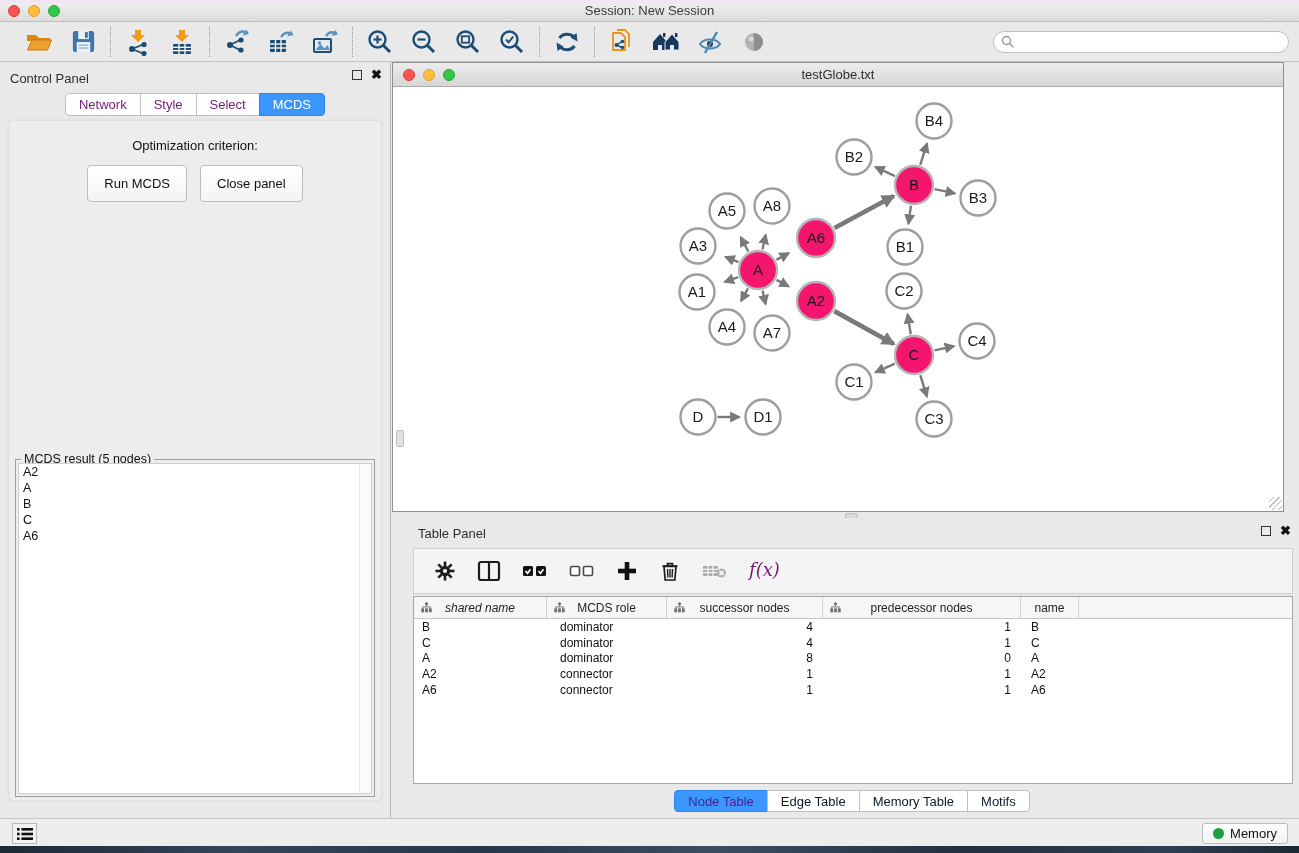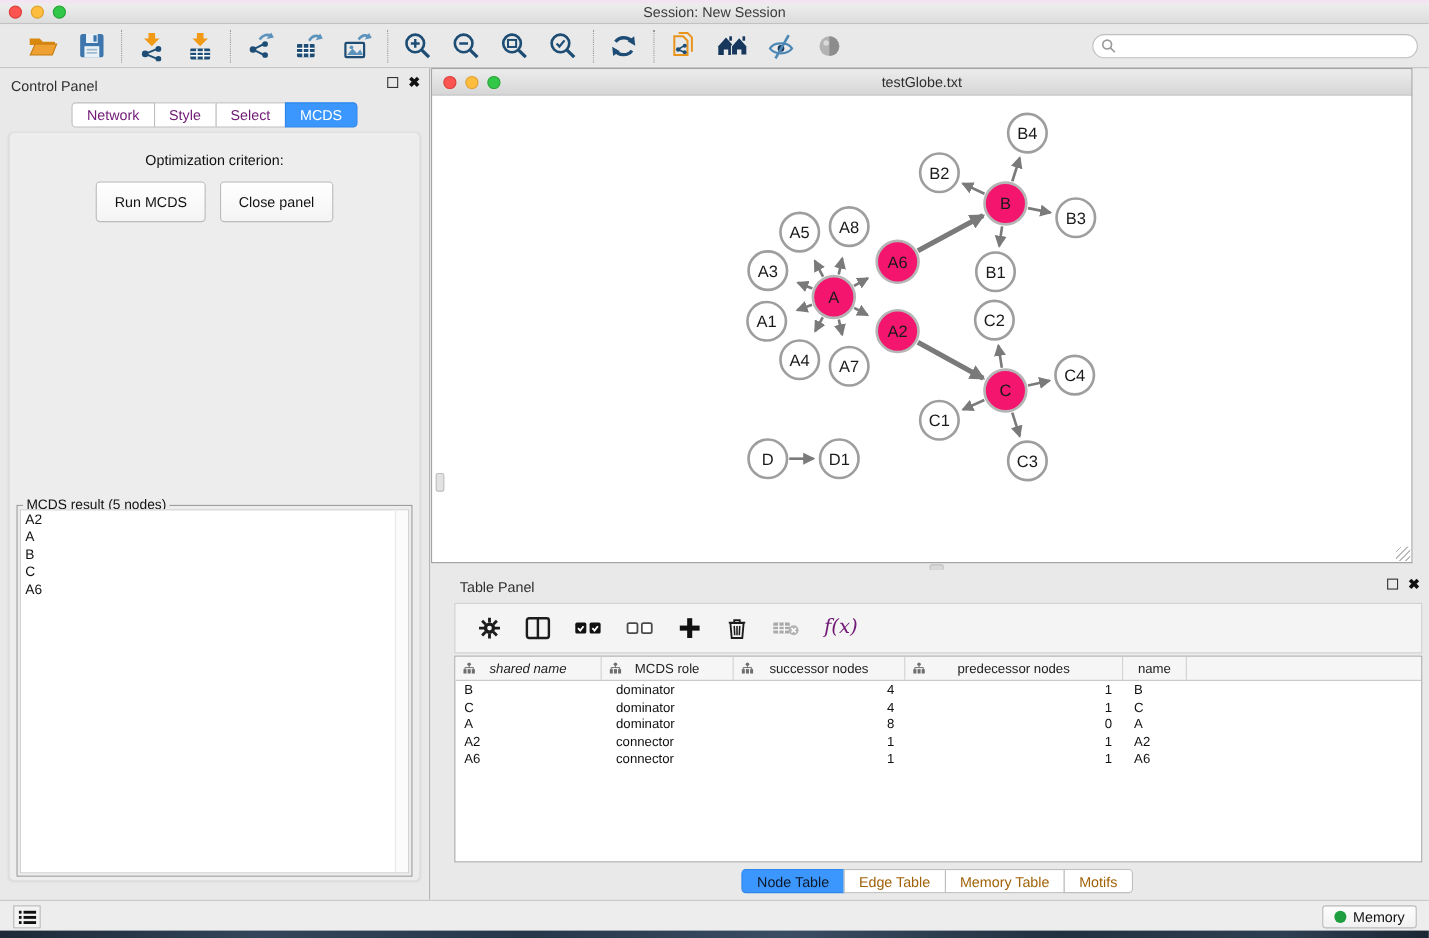--- a/index.html
+++ b/index.html
@@ -74,24 +74,24 @@
   .tp-btn { display:flex; align-items:center; justify-content:center; }
   #fx-label { font-family:"DejaVu Serif", serif; font-style:italic; font-size:18px; color:#701a75; margin-top:-3px; }
   #tp-table { position:absolute; left:8px; right:6px; top:78px; height:188px; background:#fff; border:1px solid #a8a8a8; overflow:hidden; }
   #tp-head { display:flex; height:22px; background:#f6f6f6; border-bottom:1px solid #c6c6c6; }
   .th { position:relative; display:flex; align-items:center; justify-content:center; font-size:12px; color:#222; border-right:1px solid #d2d2d2; flex:0 0 auto; }
   .th .tree-icon { position:absolute; left:7px; top:5px; }
   .th.filler { flex:1 1 auto; border-right:none; }
   .tr { display:flex; height:15.8px; align-items:center; }
   .td { flex:0 0 auto; font-size:12px; color:#111; white-space:nowrap; overflow:hidden; }
   #tp-tabs { position:absolute; left:0; right:0; bottom:6px; display:flex; justify-content:center; }
-  .tp-tab { border:1px solid #bfbfbf; background:#fff; padding:2.5px 13px; font-size:13px; color:#a16207; margin-left:-1px; }
+  .tp-tab { border:1px solid #bfbfbf; background:#fff; padding:2.5px 13px; font-size:13px; color:#0f172a; margin-left:-1px; }
   .tp-tab:first-child { border-radius:4px 0 0 4px; margin-left:0; }
   .tp-tab:last-child { border-radius:0 4px 4px 0; }
-  .tp-tab.active { background:#3b97fd; border-color:#2f86ec; color:#0f172a; }
+  .tp-tab.active { background:#3b97fd; border-color:#2f86ec; color:#4c1d95; }
 
   
   #status-bar { position:absolute; left:0; top:818px; width:1299px; height:28px; background:#ededed; border-top:1px solid #c6c6c6; }
   #list-btn { position:absolute; left:12px; top:4px; width:25px; height:21px; border:1px solid #b9b9b9; background:#f3f3f3; display:flex; align-items:center; justify-content:center; }
   #memory-btn { position:absolute; right:11px; top:4px; height:21px; border:1px solid #bcbcbc; border-radius:3px; background:linear-gradient(#fdfdfd,#f1f1f1); display:flex; align-items:center; gap:6px; padding:0 10px; font-size:13px; color:#111; }
   #memory-dot { width:11px; height:11px; border-radius:50%; background:#1e9e3e; }
   #desktop-strip { position:absolute; left:0; bottom:0; width:1299px; height:7px;
     background:linear-gradient(90deg,#1d2936 0%,#33455a 18%,#26374a 37%,#3a4d63 55%,#22313f 74%,#2e3f52 90%,#1b2733 100%); }
 </style>
 </head>

